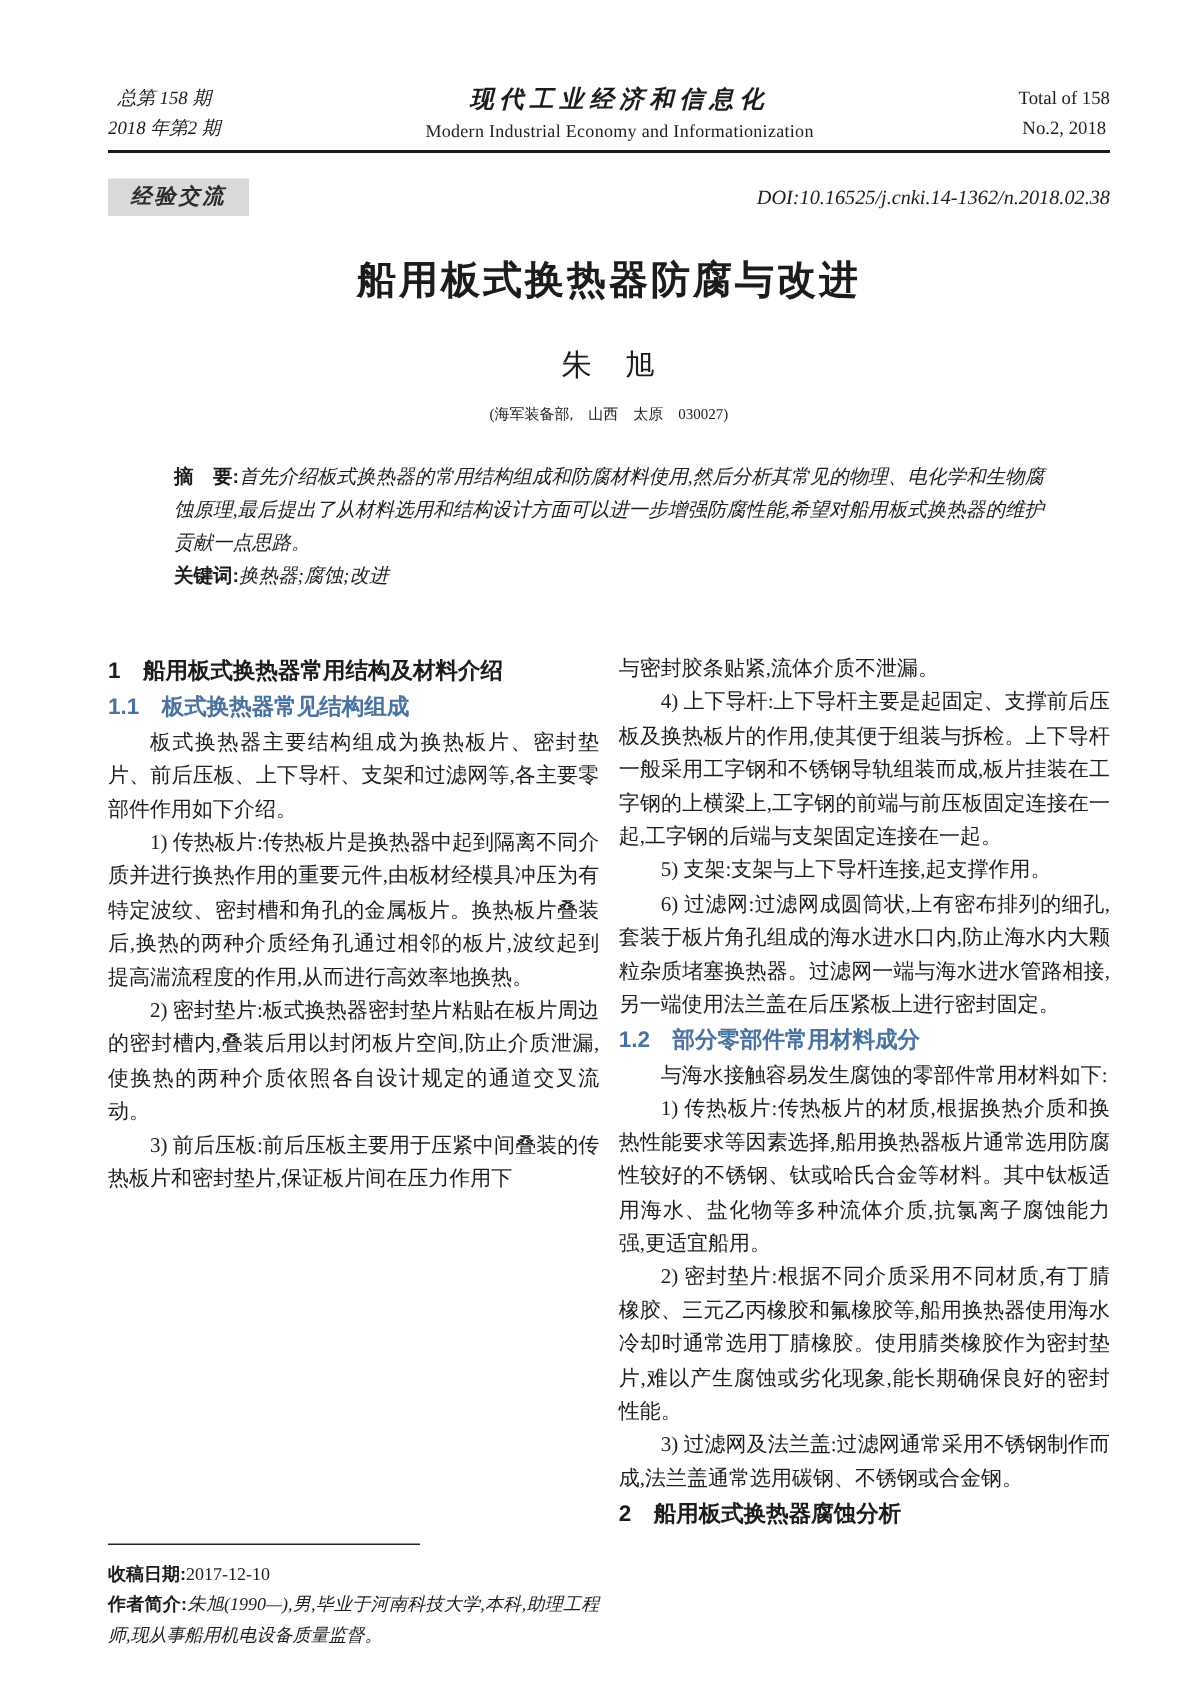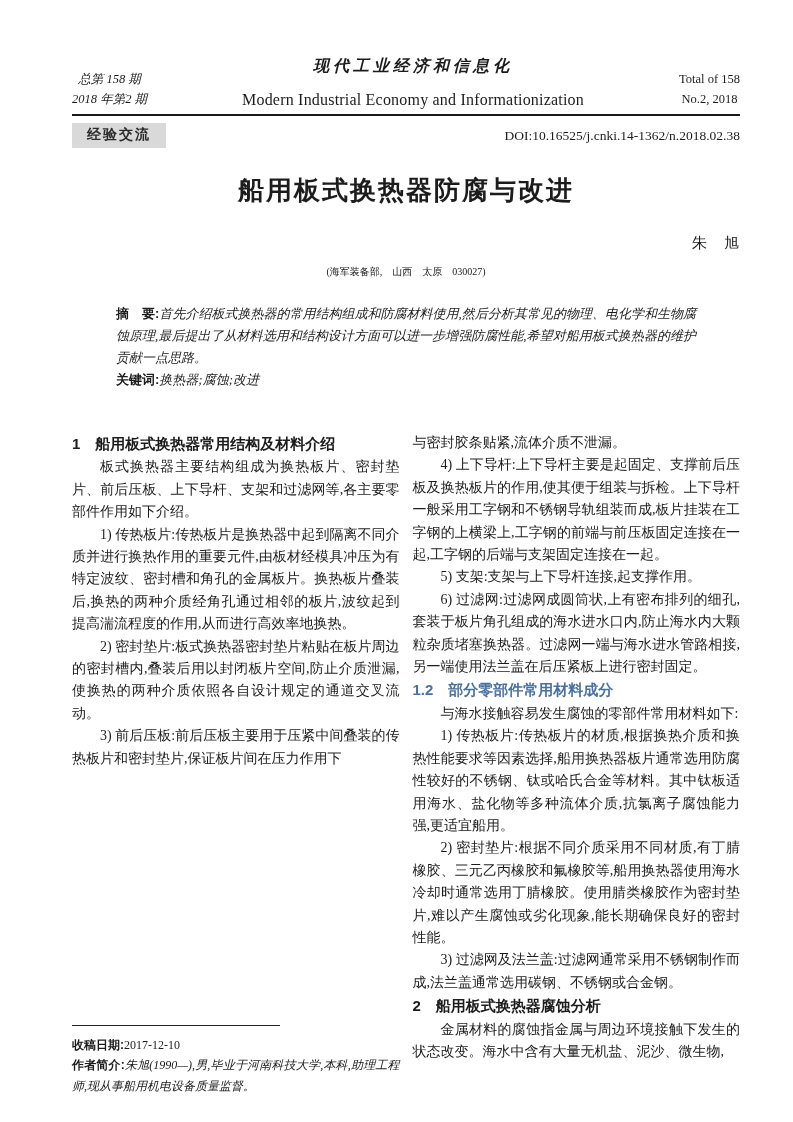--- a/index.html
+++ b/index.html
@@ -20,39 +20,39 @@
     border-bottom:2px solid #1a1a1a;
     padding-bottom:5px;
   }
   .mast-side { font-size:12.5px; line-height:1.55; text-align:center; white-space:nowrap; }
   .mast-left { font-style:italic; }
   .mast-center { text-align:center; }
   .journal-cn {
     font-size:16px; font-weight:bold; letter-spacing:4px;
     font-style:italic;
   }
-  .journal-en { font-size:16px; margin-top:14px; letter-spacing:0.2px; }
+  .journal-en { font-size:12px; margin-top:3px; letter-spacing:0.2px; }
   
-  .sub-head { display:flex; justify-content:space-between; align-items:center; margin-top:7px; }
+  .sub-head { display:flex; justify-content:space-between; align-items:center; margin-top:17px;font-style:italic; }
   .badge {
     background:#d9d9d9; color:#2b2b2b;
     font-family:"Liberation Sans","DejaVu Sans",sans-serif;
     font-weight:bold; font-size:14px;
     padding:3px 15px 4px 15px;
     letter-spacing:2px;
   }
   .doi { font-size:13.5px; }
   
   .title {
     text-align:center; font-size:26px; font-weight:bold;
     font-family:"Liberation Sans","DejaVu Sans",sans-serif;
     letter-spacing:2px;
     margin:25px 0 0 0;
   }
-  .author { text-align:right; font-size:15px; margin-top:26px; letter-spacing:1px; }
+  .author { text-align:center; font-size:20px; margin-top:26px; letter-spacing:1px; }
   .affil { text-align:center; font-size:10px; margin-top:12px; }
   
   .abstract { margin:24px 44px 0 44px; font-size:13px; line-height:22px; }
   .abstract p { margin:0; text-align:justify; }
   .lbl {
     font-weight:bold; font-style:normal;
     font-family:"Liberation Sans","DejaVu Sans",sans-serif;
   }
   .kai { font-style:italic; }
   .meta-line { display:flex; justify-content:space-between; margin-top:5px; }
@@ -107,20 +107,21 @@
 
   <div class="abstract">
     <p><span class="lbl">摘　要:</span><span class="kai">首先介绍板式换热器的常用结构组成和防腐材料使用,然后分析其常见的物理、电化学和生物腐蚀原理,最后提出了从材料选用和结构设计方面可以进一步增强防腐性能,希望对船用板式换热器的维护贡献一点思路。</span></p>
     <p><span class="lbl">关键词:</span><span class="kai">换热器;腐蚀;改进</span></p>
   </div>
 
   <div class="columns">
 
     <div class="col">
       <h3 class="sec">1　船用板式换热器常用结构及材料介绍</h3>
+      <h3 class="sec sub">1.1　板式换热器常见结构组成</h3>
       <p class="para">板式换热器主要结构组成为换热板片、密封垫片、前后压板、上下导杆、支架和过滤网等,各主要零部件作用如下介绍。</p>
       <p class="para">1) 传热板片:传热板片是换热器中起到隔离不同介质并进行换热作用的重要元件,由板材经模具冲压为有特定波纹、密封槽和角孔的金属板片。换热板片叠装后,换热的两种介质经角孔通过相邻的板片,波纹起到提高湍流程度的作用,从而进行高效率地换热。</p>
       <p class="para">2) 密封垫片:板式换热器密封垫片粘贴在板片周边的密封槽内,叠装后用以封闭板片空间,防止介质泄漏,使换热的两种介质依照各自设计规定的通道交叉流动。</p>
       <p class="para">3) 前后压板:前后压板主要用于压紧中间叠装的传热板片和密封垫片,保证板片间在压力作用下</p>
 
       <div class="footnote">
         <hr class="footnote-rule">
         <p><span class="lbl">收稿日期:</span><span>2017-12-10</span></p>
         <p><span class="lbl">作者简介:</span><span class="kai">朱旭(1990—),男,毕业于河南科技大学,本科,助理工程师,现从事船用机电设备质量监督。</span></p>
       </div>
@@ -130,17 +131,16 @@
       <p class="para noindent">与密封胶条贴紧,流体介质不泄漏。</p>
       <p class="para">4) 上下导杆:上下导杆主要是起固定、支撑前后压板及换热板片的作用,使其便于组装与拆检。上下导杆一般采用工字钢和不锈钢导轨组装而成,板片挂装在工字钢的上横梁上,工字钢的前端与前压板固定连接在一起,工字钢的后端与支架固定连接在一起。</p>
       <p class="para">5) 支架:支架与上下导杆连接,起支撑作用。</p>
       <p class="para">6) 过滤网:过滤网成圆筒状,上有密布排列的细孔,套装于板片角孔组成的海水进水口内,防止海水内大颗粒杂质堵塞换热器。过滤网一端与海水进水管路相接,另一端使用法兰盖在后压紧板上进行密封固定。</p>
       <h3 class="sec sub">1.2　部分零部件常用材料成分</h3>
       <p class="para">与海水接触容易发生腐蚀的零部件常用材料如下:</p>
       <p class="para">1) 传热板片:传热板片的材质,根据换热介质和换热性能要求等因素选择,船用换热器板片通常选用防腐性较好的不锈钢、钛或哈氏合金等材料。其中钛板适用海水、盐化物等多种流体介质,抗氯离子腐蚀能力强,更适宜船用。</p>
       <p class="para">2) 密封垫片:根据不同介质采用不同材质,有丁腈橡胶、三元乙丙橡胶和氟橡胶等,船用换热器使用海水冷却时通常选用丁腈橡胶。使用腈类橡胶作为密封垫片,难以产生腐蚀或劣化现象,能长期确保良好的密封性能。</p>
       <p class="para">3) 过滤网及法兰盖:过滤网通常采用不锈钢制作而成,法兰盖通常选用碳钢、不锈钢或合金钢。</p>
       <h3 class="sec">2　船用板式换热器腐蚀分析</h3>
-      <p class="para">金属材料的腐蚀指金属与周边环境接触下发生的状态改变。海水中含有大量无机盐、泥沙、微生物,</p>
     </div>
 
   </div>
 </div>
 
 </body></html>

